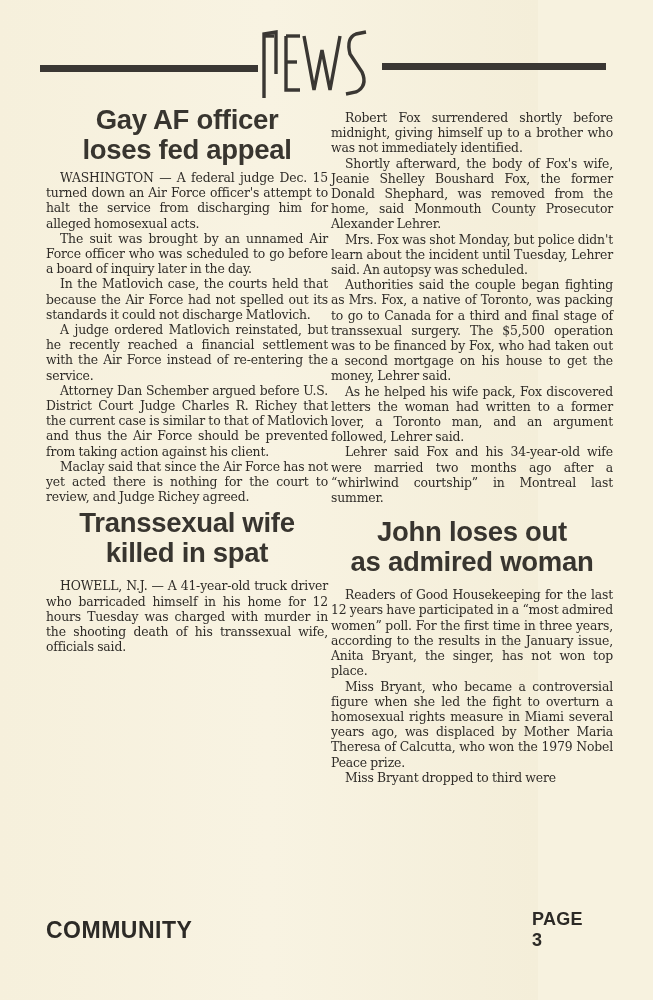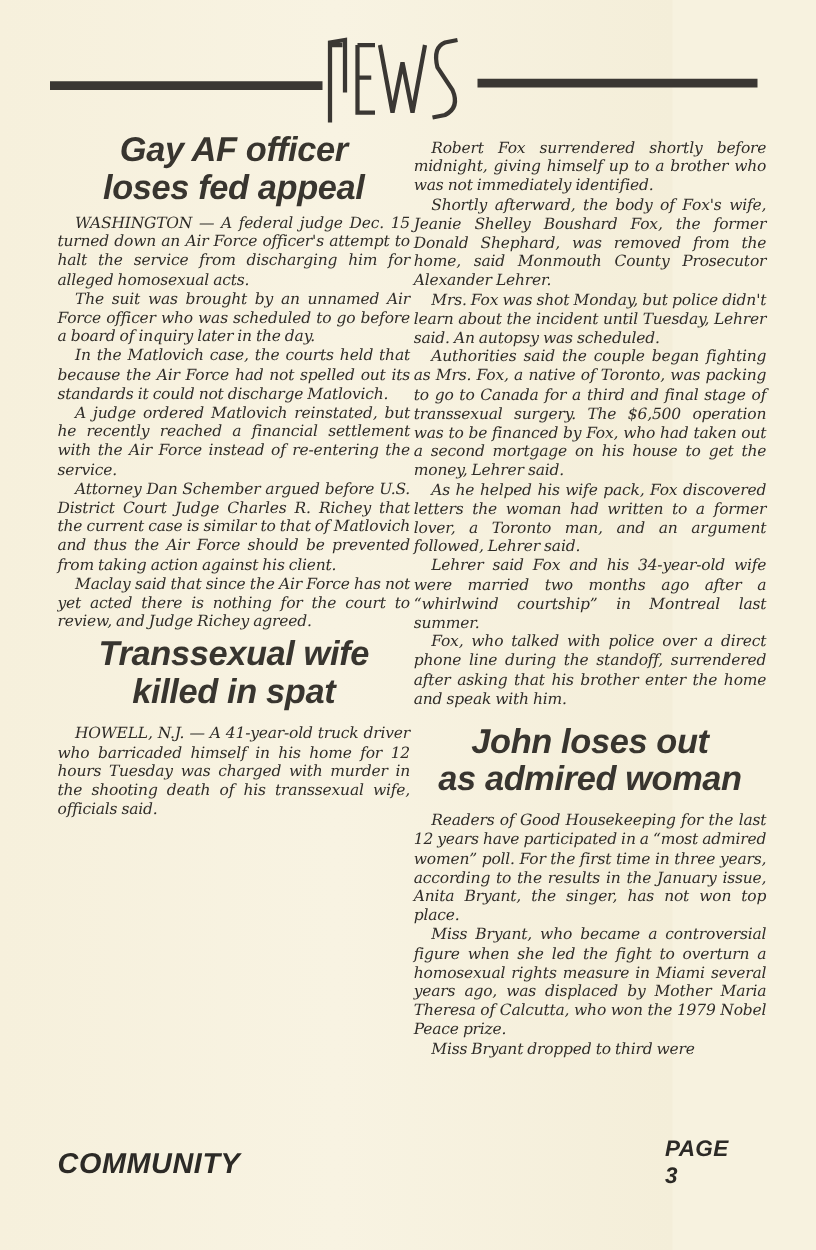--- a/index.html
+++ b/index.html
@@ -5,21 +5,20 @@
   html, body { margin: 0; padding: 0; }
   body {
     width: 653px; height: 1000px; overflow: hidden;
     background: #f7f2df;
     position: relative;
     color: #2e2b27;
   }
   .page {
     position: absolute; left: 0; top: 0; width: 538px; height: 1000px;
     background: linear-gradient(90deg, #f6f0dc 0%, #f8f3e2 50%, #f4eed9 100%);
-    font-style: italic;
   }
   
   .masthead { position: absolute; left: 0; top: 0; width: 653px; height: 110px; }
   .rule-left { position: absolute; left: 40px; top: 65px; width: 218px; height: 7px; background: #3a3733; }
   .rule-right { position: absolute; left: 382px; top: 63px; width: 224px; height: 7px; background: #3a3733; }
   .news-logo { position: absolute; left: 258px; top: 24px; width: 124px; height: 78px; }
 
   
   .col { position: absolute; top: 104px; width: 282px; }
   .col-left { left: 46px; }
@@ -109,24 +108,23 @@
       <div style="height:10px"></div>
       <p class="para dateline">HOWELL, N.J. — A 41-year-old truck driver who barricaded himself in his home for 12 hours Tuesday was charged with murder in the shooting death of his transsexual wife, officials said.</p>
     </article>
   </div>
 
   <div class="col col-right">
     <article>
       <p class="para">Robert Fox surrendered shortly before midnight, giving himself up to a brother who was not immediately identified.</p>
       <p class="para">Shortly afterward, the body of Fox's wife, Jeanie Shelley Boushard Fox, the former Donald Shephard, was removed from the home, said Monmouth County Prosecutor Alexander Lehrer.</p>
       <p class="para">Mrs. Fox was shot Monday, but police didn't learn about the incident until Tuesday, Lehrer said. An autopsy was scheduled.</p>
-      <p class="para">Authorities said the couple began fighting as Mrs. Fox, a native of Toronto, was packing to go to Canada for a third and final stage of transsexual surgery. The $6,500 operation was to be financed by Fox, who had taken out a second mortgage on his house to get the money, Lehrer said.</p>
+      <p class="para">Authorities said the couple began fighting as Mrs. Fox, a native of Toronto, was packing to go to Canada for a third and final stage of transsexual surgery. The $5,500 operation was to be financed by Fox, who had taken out a second mortgage on his house to get the money, Lehrer said.</p>
       <p class="para">As he helped his wife pack, Fox discovered letters the woman had written to a former lover, a Toronto man, and an argument followed, Lehrer said.</p>
       <p class="para">Lehrer said Fox and his 34-year-old wife were married two months ago after a “whirlwind courtship” in Montreal last summer.</p>
-      <p class="para">Fox, who talked with police over a direct phone line during the standoff, surrendered after asking that his brother enter the home and speak with him.</p>
     </article>
 
     <article>
       <h2 class="headline" style="margin-top:12px;">
         <span>John loses out</span><br>
         <span>as admired woman</span>
       </h2>
       <div style="height:10px"></div>
       <p class="para">Readers of Good Housekeeping for the last 12 years have participated in a “most admired women” poll. For the first time in three years, according to the results in the January issue, Anita Bryant, the singer, has not won top place.</p>
       <p class="para">Miss Bryant, who became a controversial figure when she led the fight to overturn a homosexual rights measure in Miami several years ago, was displaced by Mother Maria Theresa of Calcutta, who won the 1979 Nobel Peace prize.</p>

